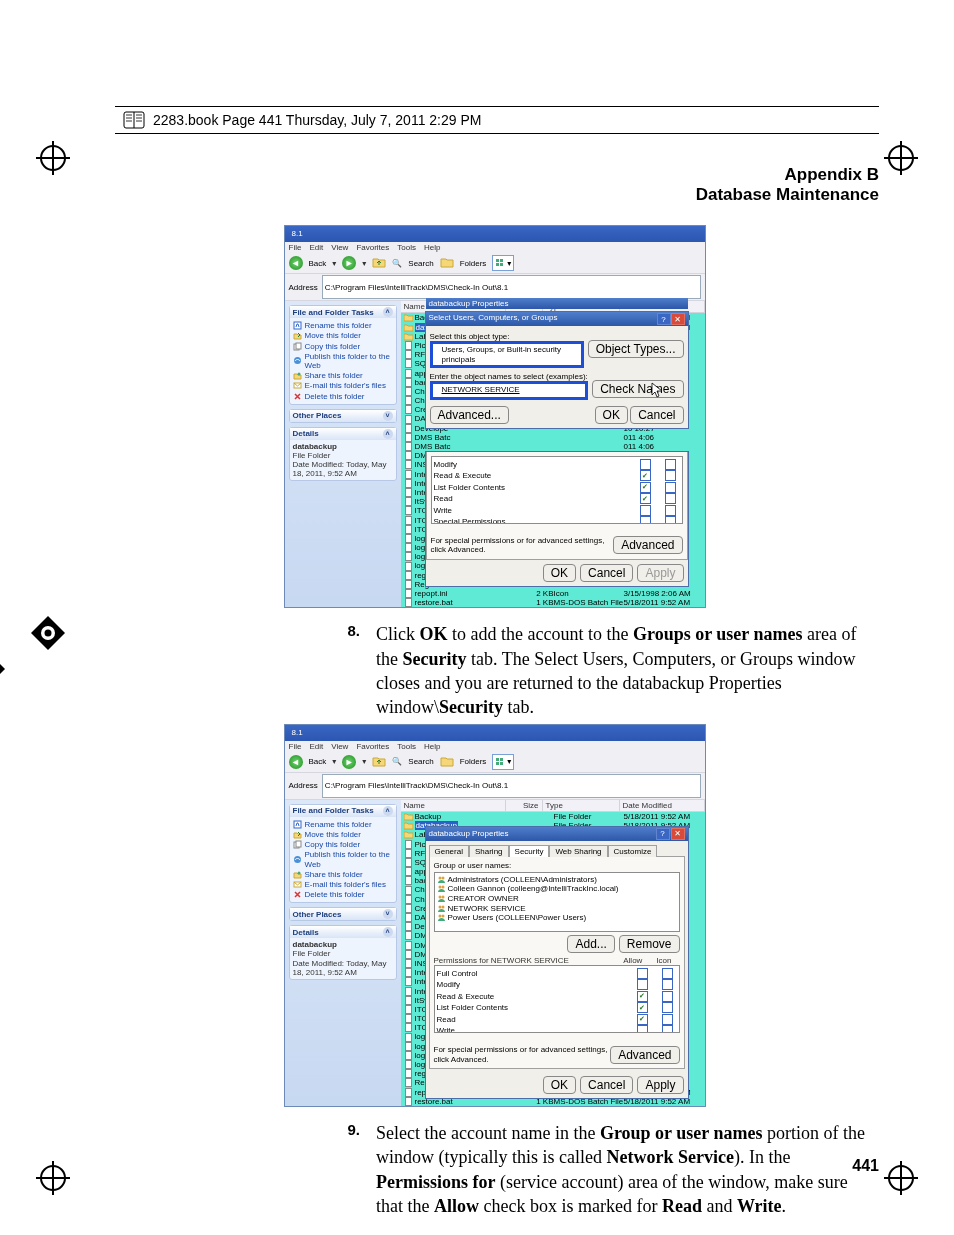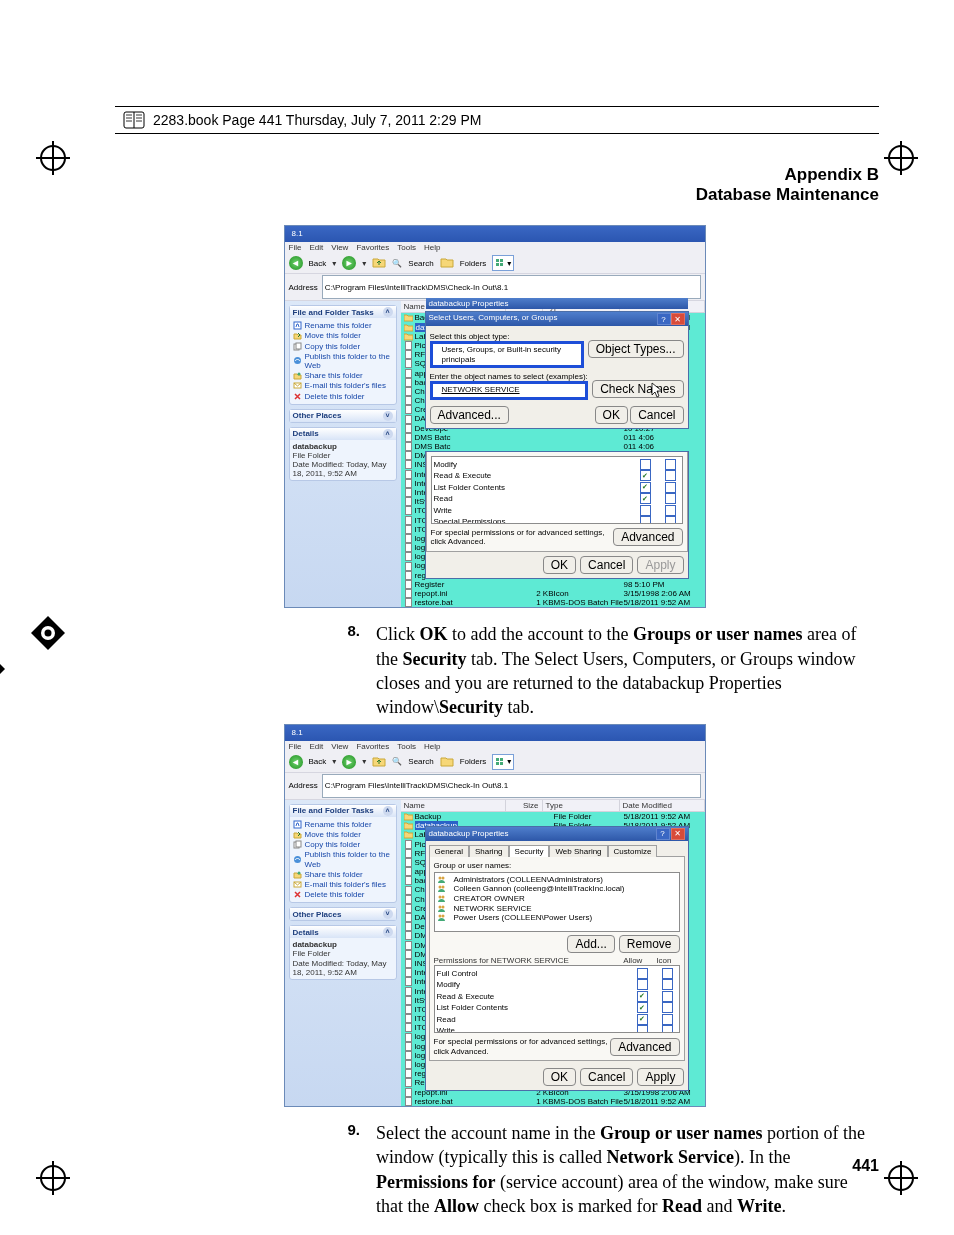--- a/index.html
+++ b/index.html
@@ -233,31 +233,31 @@
   .wbtn.close{background:#d84b3a}
 
   .tabs { display:flex; padding: 3px 3px 0 3px; gap:0;}
   .tab { border:1px solid #a0a0a0; border-bottom:none; padding:1px 5px; background:#f1efe9; position:relative; top:1px;}
   .tab.active{ background:#fff; }
   .tab-pane{ border:1px solid #a0a0a0; margin:0 3px 3px 3px; padding:4px; background:#f9f8f4;}
   .groupbox-lbl{margin-bottom:2px;}
   .listbox {
     border:1px solid #8c8c8c; background:#fff; height:56px; overflow:hidden; padding:1px 2px;
   }
-  .listbox .grp{display:flex;align-items:center;gap:8px;margin:0.5px 0;text-align:center;}
+  .listbox .grp{display:flex;align-items:center;gap:2px;margin:0.5px 0;text-align:center;}
   .listbox svg{width:9px;height:9px;flex-shrink:0}
   .btnrow{display:flex;justify-content:flex-end;gap:4px;margin:3px 0;}
   .winbtn{border:1px solid #888;background:#f1efe9;padding:1px 7px;font-size:12px;border-radius:4px}
   .permgrid{border:1px solid #8c8c8c;background:#fff;height:64px;overflow:hidden;padding:1px 2px}
   .permhdr{display:flex;justify-content:space-between;color:#333}
   .permhdr span:last-child{display:flex;gap:14px;margin-right:4px}
   .permrow{display:flex;justify-content:space-between;align-items:center;margin:0.5px 0}
   .permrow .chk{display:flex;gap:14px;margin-right:4px}
   .cb{width:9px;height:9px;border:1px solid #3a67c3;display:inline-flex;align-items:center;justify-content:center;font-size:7px;color:#2a7a2a;background:#fff}
-  .adv-row{display:flex;justify-content:space-between;align-items:center;margin-top:4px}
+  .adv-row{display:flex;justify-content:space-between;align-items:center;margin-top:12px}
   .dlg-btns{display:flex;justify-content:flex-end;gap:4px;padding:4px}
 
   
   .dlg2 {
     position:absolute;
     top:10px; left:24px;
     width: 262px;
     background:#f1efe9;border:1px solid #4b6ea8;font-size:8px;
   }
   .dlg2-body{padding:4px}

